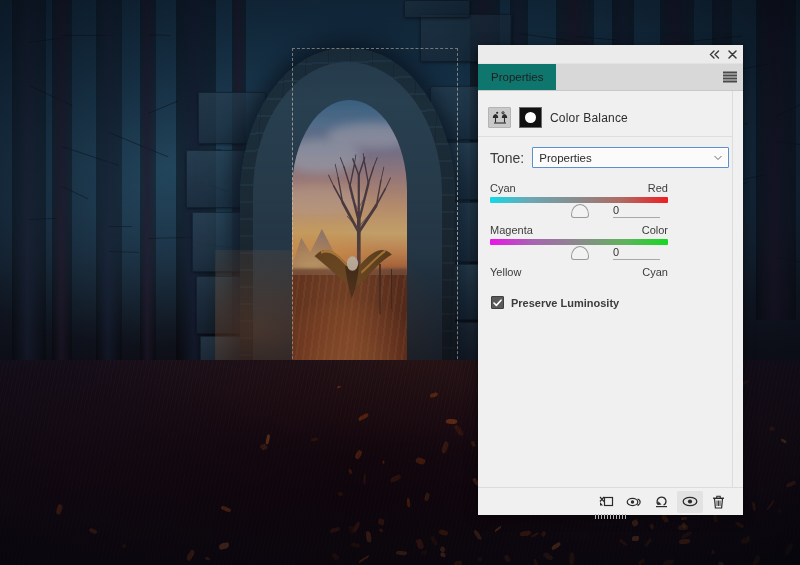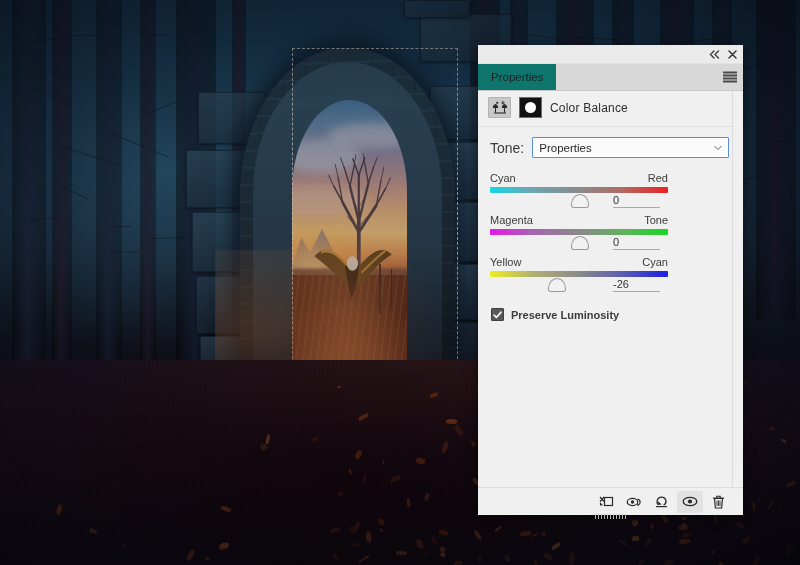--- a/index.html
+++ b/index.html
@@ -179,21 +179,21 @@
   .panel-menu i{display:block;height:1.5px;background:#4a4a4a;width:100%;}
 
   .panel-body{flex:1 1 auto;position:relative;background:#f0f0f0;overflow:hidden;}
   .scroll-gutter{
     position:absolute;right:0;top:0;bottom:0;width:10px;
     background:#f0f0f0;border-left:1px solid #dcdcdc;
   }
 
   .adj-header{
     display:flex;align-items:center;gap:8px;
-    padding:6px 10px 8px 10px;border-bottom:1px solid #dedede;
+    padding:16px 10px 8px 10px;border-bottom:1px solid #dedede;
   }
   .adj-icon{
     width:21px;height:19px;background:#c9c9c9;border:1px solid #b4b4b4;
     display:flex;align-items:center;justify-content:center;border-radius:1px;
   }
   .mask-thumb{
     width:21px;height:19px;background:#111;border:1px solid #6b6b6b;
     display:flex;align-items:center;justify-content:center;
   }
   .mask-thumb b{display:block;width:11px;height:11px;border-radius:50%;background:#fff;}
@@ -558,38 +558,33 @@
             </div>
             <div class="track-wrap">
               <div class="track cr"></div>
               <div class="thumb" style="left: 50%;"></div>
               <div class="value-field">0</div>
             </div>
           </div>
           <div class="slider-block">
             <div class="slider-ends">
               <span>Magenta</span>
-              <span>Tone</span>
+              <span>Color</span>
             </div>
             <div class="track-wrap">
               <div class="track mg"></div>
               <div class="thumb" style="left: 50%;"></div>
               <div class="value-field">0</div>
             </div>
           </div>
           <div class="slider-block">
             <div class="slider-ends">
               <span>Yellow</span>
               <span>Cyan</span>
             </div>
-            <div class="track-wrap">
-              <div class="track yb"></div>
-              <div class="thumb" style="left: 37%;"></div>
-              <div class="value-field">-26</div>
-            </div>
           </div>
         </div>
 
       <div class="preserve-row">
         <div class="cbox">
           <svg width="9" height="8" viewBox="0 0 9 8">
             <path d="M1 4 L3.4 6.4 L8 1.2" stroke="#fff" stroke-width="1.6" fill="none" stroke-linecap="round" stroke-linejoin="round"></path>
           </svg>
         </div>
         <span class="preserve-label">Preserve Luminosity</span>

